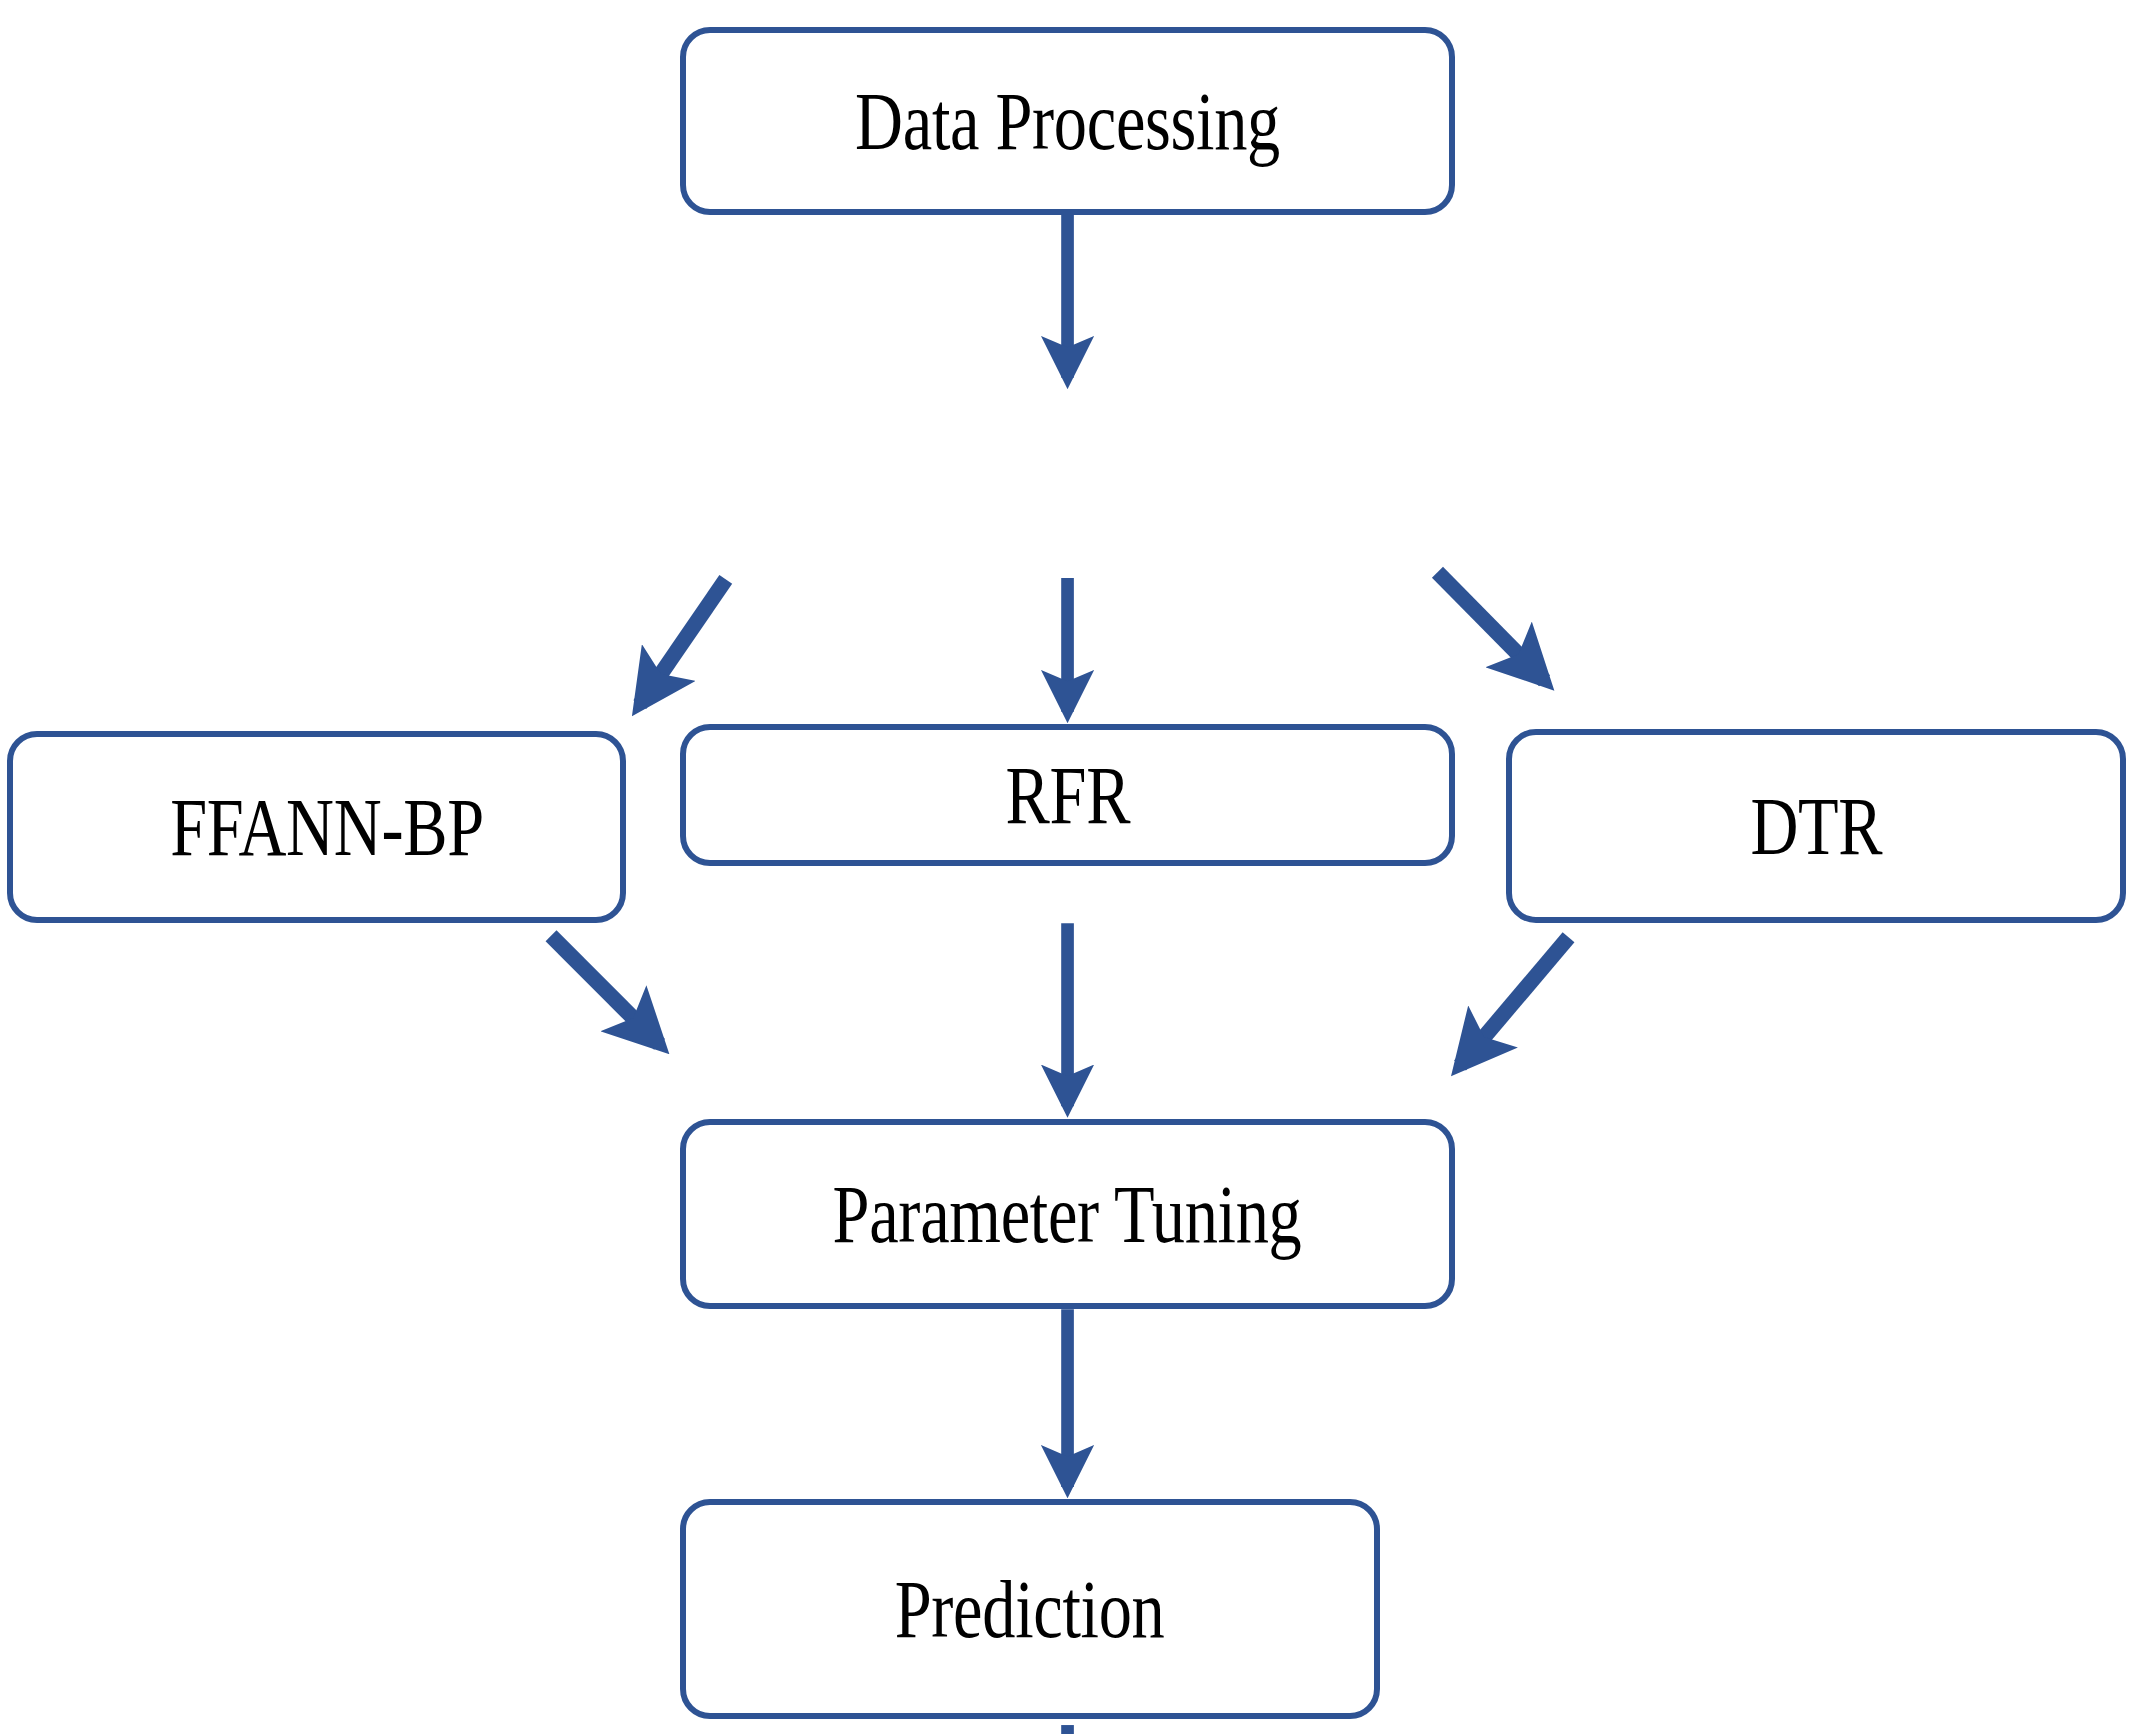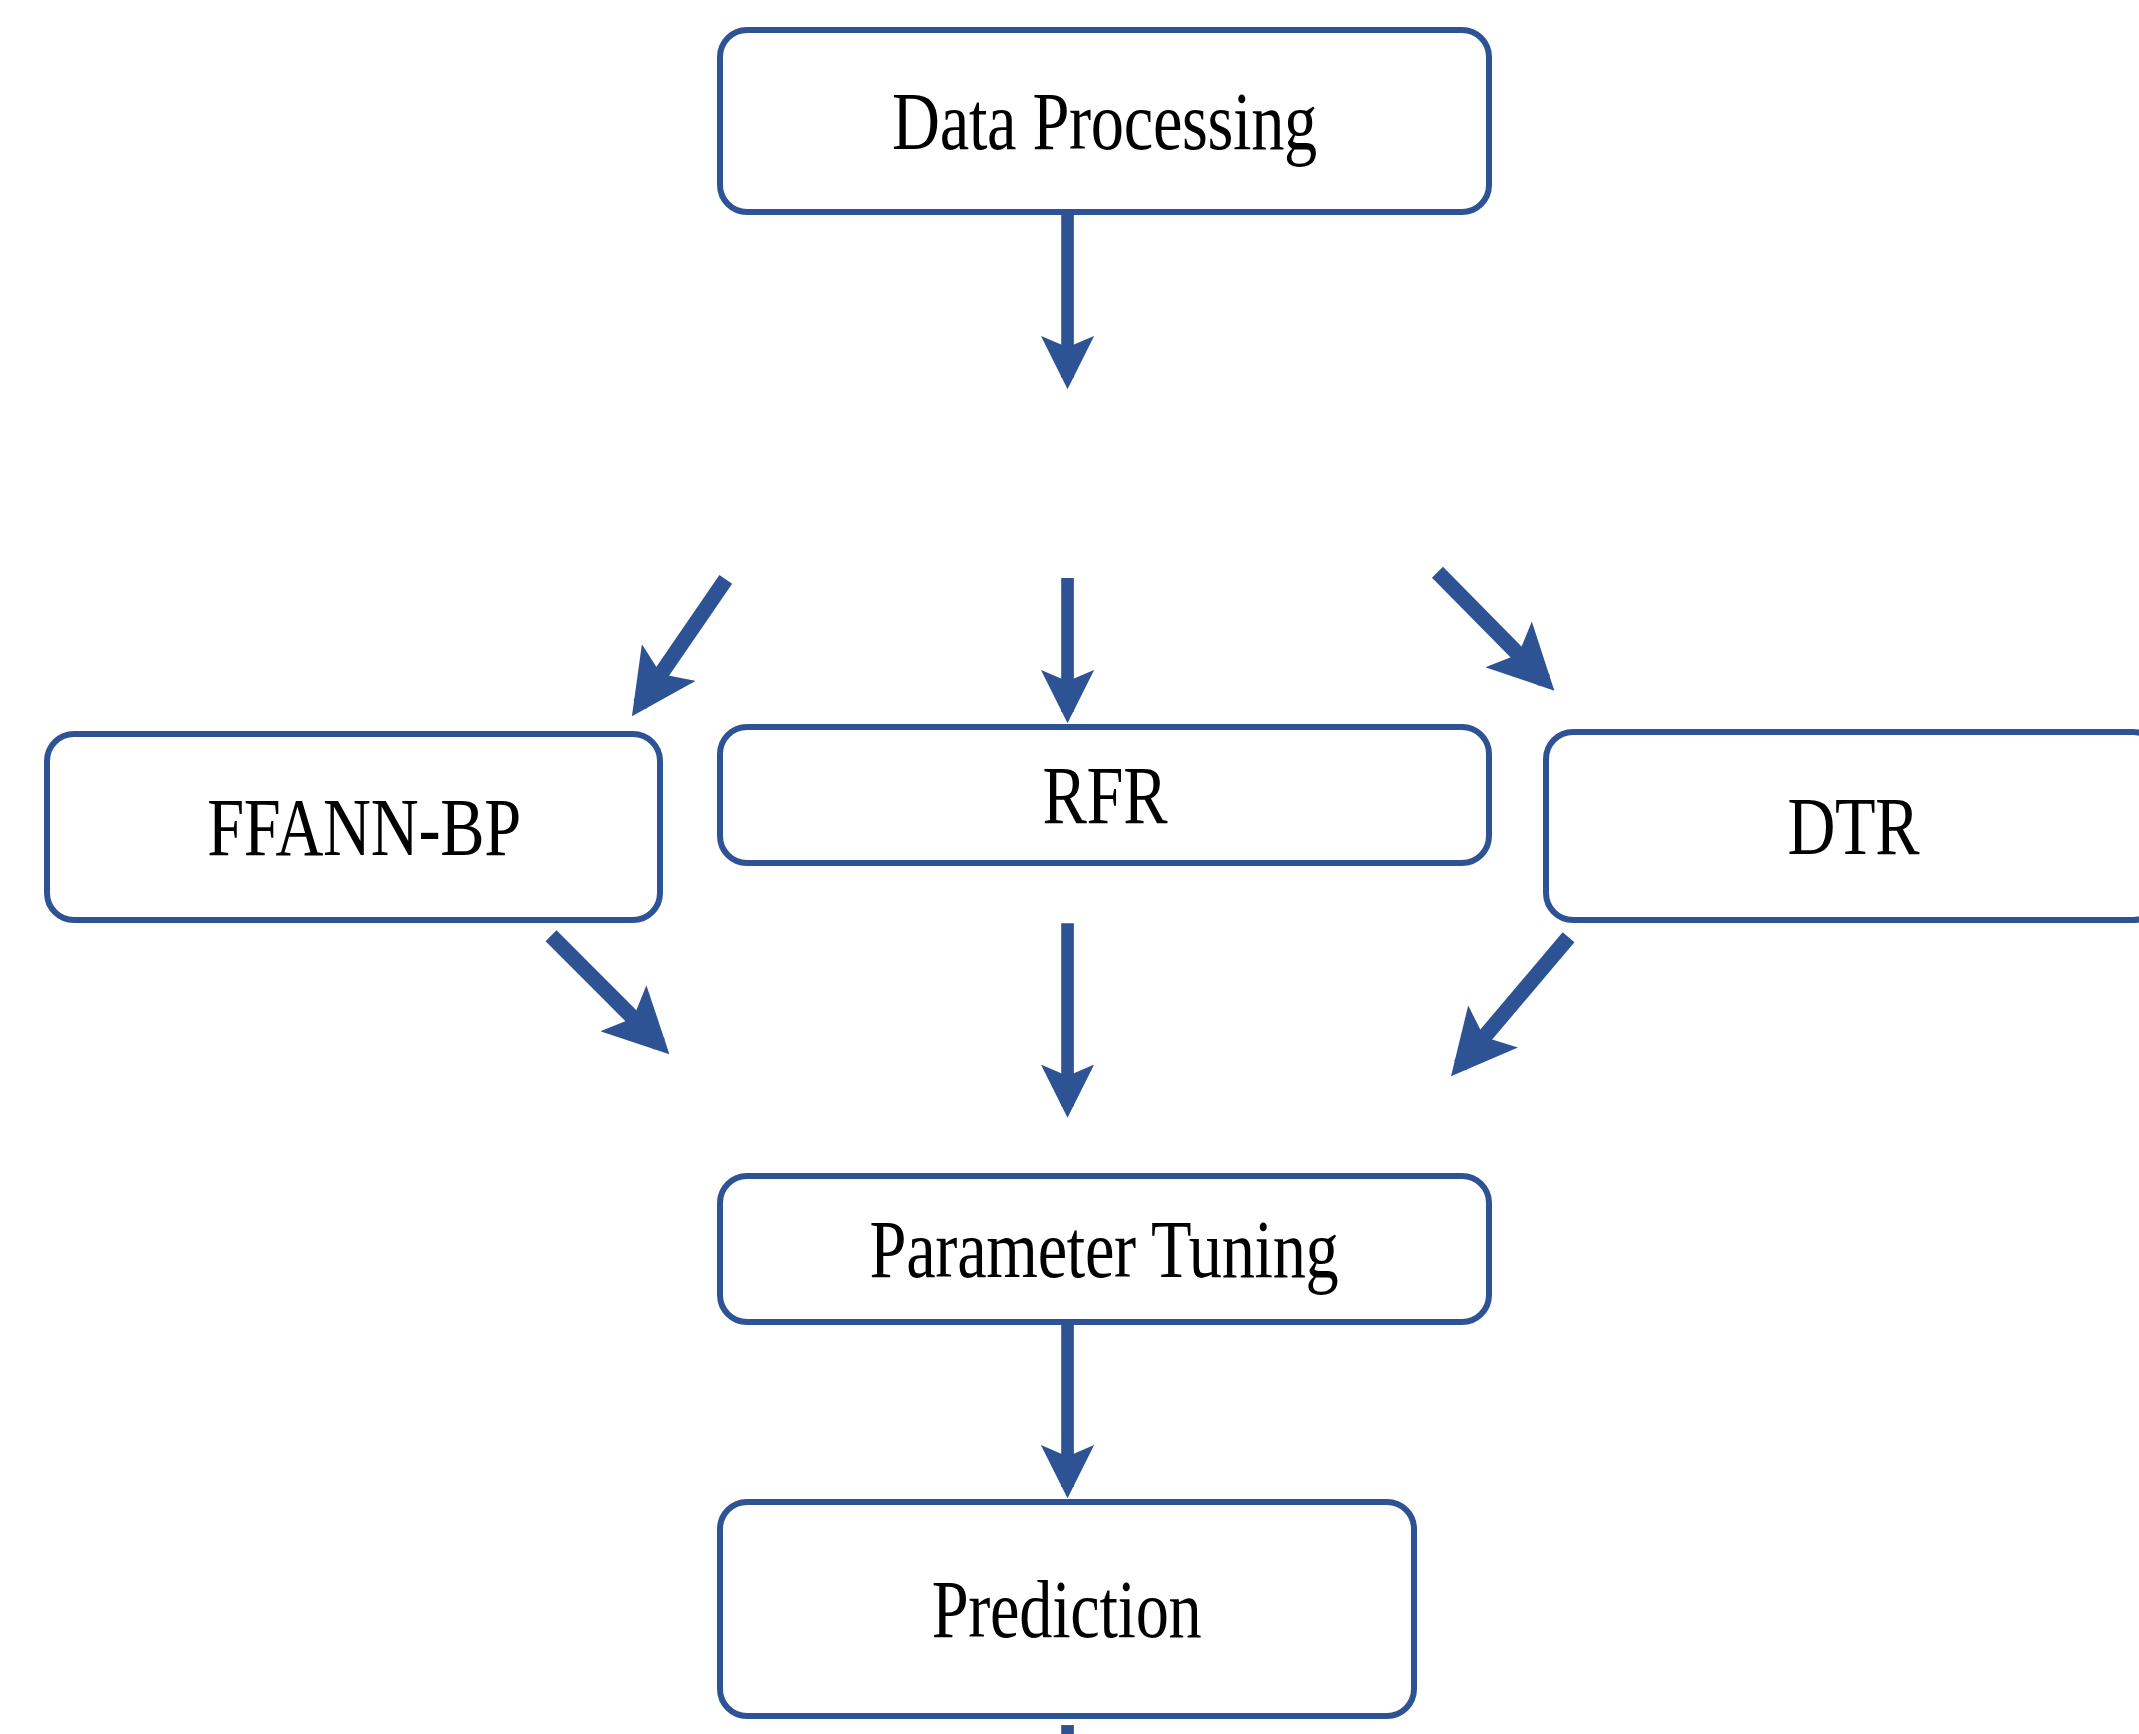--- a/index.html
+++ b/index.html
@@ -18,38 +18,37 @@
   .node {
     position: absolute;
     box-sizing: border-box;
     border: 6.3px solid #2e5394;
     border-radius: 30px;
     background: #ffffff;
     display: flex;
     align-items: center;
     justify-content: center;
     z-index: 3;
-    margin-left: 37px;
   }
   .node-label {
     color: #000000;
     font-family: "Liberation Serif", "DejaVu Serif", serif;
     font-weight: 400;
     white-space: nowrap;
     letter-spacing: -0.4px;
     transform: scaleX(0.80);
     transform-origin: center center;
   }
   
   #node-data-processing { left: 680px;  top: 27px;   width: 775px; height: 188px; }
   #node-train-test-split{ left: 680px;  top: 390px;  width: 775px; height: 188px; }
   #node-ffann-bp        { left: 7px;   top: 731px; width: 619px;  height: 192px; padding-left: 21px; }
   #node-rfr             { left: 680px;  top: 724px; width: 775px; height: 142px; }
   #node-dtr             { left: 1506px; top: 729px; width: 620px;  height: 194px; }
-  #node-parameter-tuning{ left: 680px;  top: 1173px; width: 775px; height: 152px; text-align: right; }
+  #node-parameter-tuning{ left: 680px;  top: 1119px; width: 775px; height: 190px; text-align: right; }
   #node-prediction      { left: 680px;  top: 1499px; width: 700px; height: 220px; }
 
   #node-data-processing  .node-label { font-size: 83px; }
   #node-train-test-split .node-label { font-size: 83px; }
   #node-ffann-bp         .node-label { font-size: 83px; }
   #node-rfr              .node-label { font-size: 83px; }
   #node-dtr              .node-label { font-size: 83px; }
   #node-parameter-tuning .node-label { font-size: 83px; }
   #node-prediction       .node-label { font-size: 83px; }
 

